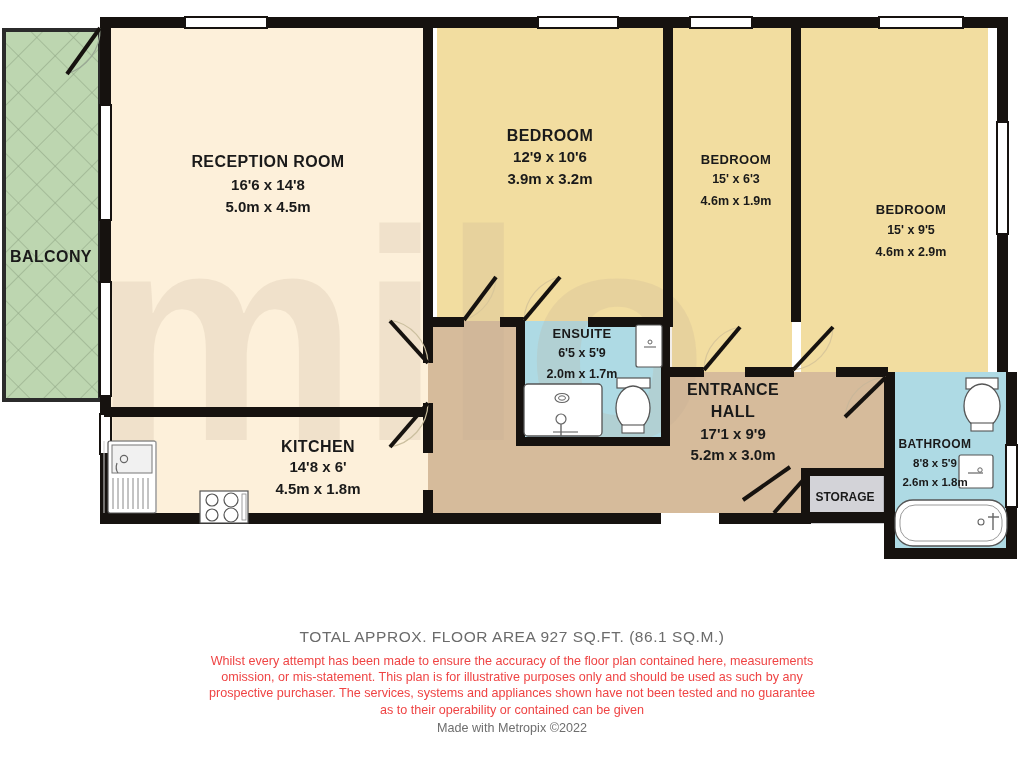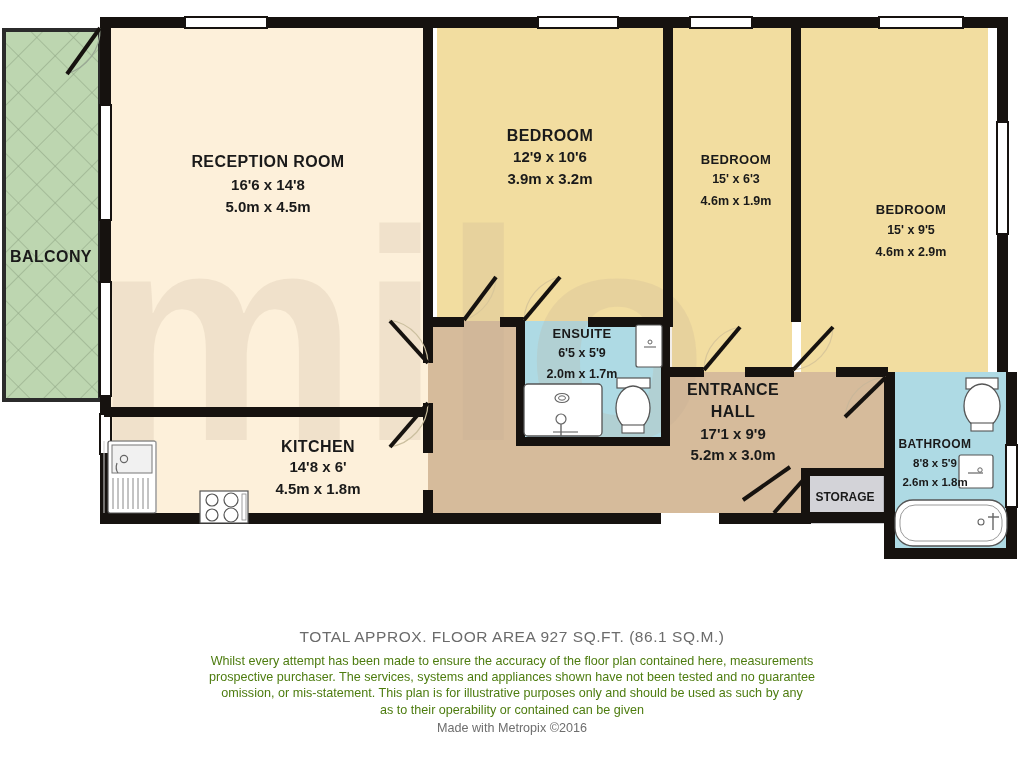--- a/index.html
+++ b/index.html
@@ -29,21 +29,21 @@
 
   #footer{
     position:absolute;left:0;top:620px;width:1024px;height:148px;
     text-align:center;color:#6e6e6e;
   }
   #total-area{
     font-size:15.5px;letter-spacing:.55px;margin:8px 0 7px 0;color:#6b6b6b;
     font-family:"Liberation Sans","DejaVu Sans",sans-serif;
   }
   .disc{
-    font-size:12.6px;line-height:16.2px;color:#4d7c0f;
+    font-size:12.6px;line-height:16.2px;color:#ef4444;
     font-family:"Liberation Sans","DejaVu Sans",sans-serif;
     margin:0;
   }
   #made-with{font-size:12.6px;color:#6e6e6e;margin-top:3px;}
 </style>
 </head>
 <body>
 
 <div id="stage">
 
@@ -337,19 +337,19 @@
 
       <text class="rl-storage" x="845" y="501">STORAGE</text>
     </g>
 
   </svg>
   </div>
 
   <div id="footer">
     <div id="total-area">TOTAL APPROX. FLOOR AREA 927 SQ.FT. (86.1 SQ.M.)</div>
     <p class="disc">Whilst every attempt has been made to ensure the accuracy of the floor plan contained here, measurements</p>
+    <p class="disc">omission, or mis-statement. This plan is for illustrative purposes only and should be used as such by any</p>
     <p class="disc">prospective purchaser. The services, systems and appliances shown have not been tested and no guarantee</p>
-    <p class="disc">omission, or mis-statement. This plan is for illustrative purposes only and should be used as such by any</p>
     <p class="disc">as to their operability or contained can be given</p>
-    <div id="made-with">Made with Metropix ©2016</div>
+    <div id="made-with">Made with Metropix ©2022</div>
   </div>
 
 </div>
 
 </body></html>

